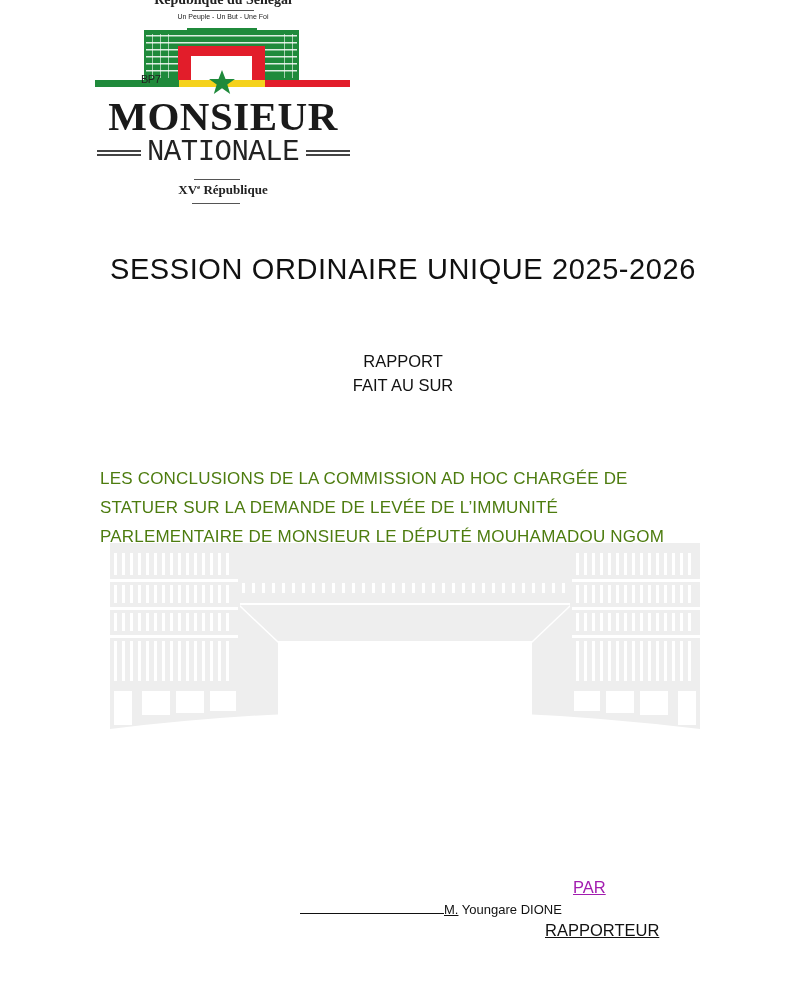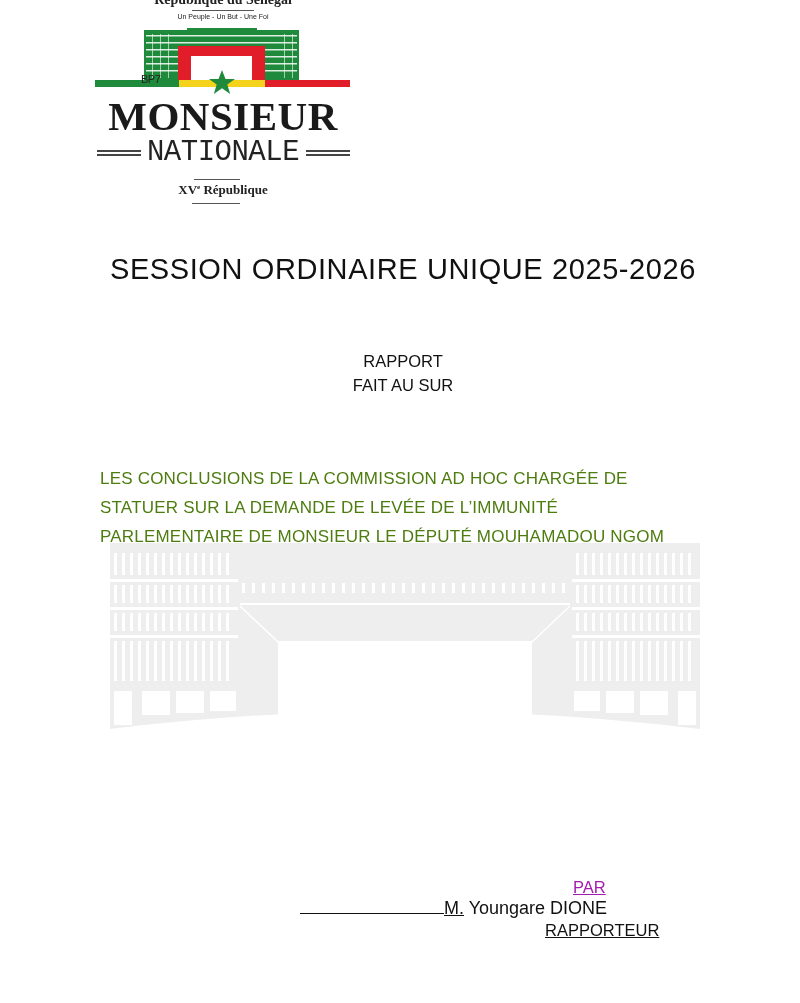--- a/index.html
+++ b/index.html
@@ -26,21 +26,21 @@
 
     
     .watermark { position: absolute; left: 110px; top: 543px; width: 590px; height: 190px; }
 
     
     .session { position: absolute; left: 0; width: 806px; top: 253px; text-align: center; font-size: 29px; letter-spacing: 0.6px; color: #111; }
     .rapport { position: absolute; left: 0; width: 806px; top: 349px; text-align: center; font-size: 16.5px; line-height: 24px; color: #111; }
     .conclusions { position: absolute; left: 100px; width: 600px; top: 464px; text-align: left; font-size: 17px; line-height: 29px; color: #4d7c0f; letter-spacing: 0.2px; z-index: 2; }
 
     .par { position: absolute; left: 573px; top: 872px; font-size: 16.5px; text-decoration: underline; color: #a21caf; margin-top: 6px; }
-    .signline { position: absolute; left: 300px; top: 897px; font-size: 18px; color: #111; white-space: nowrap; }
+    .signline { position: absolute; left: 300px; top: 897px; font-size: 13px; color: #111; white-space: nowrap; }
     .signline .rule { display: inline-block; width: 144px; border-bottom: 1px solid #111; height: 16px; vertical-align: baseline; }
     .signline .m { text-decoration: underline; }
     .rapporteur { position: absolute; left: 545px; top: 921px; font-size: 16.5px; text-decoration: underline; color: #111; }
   </style>
 </head>
 <body>
 
 <div class="page">
 
   <div class="logo">

